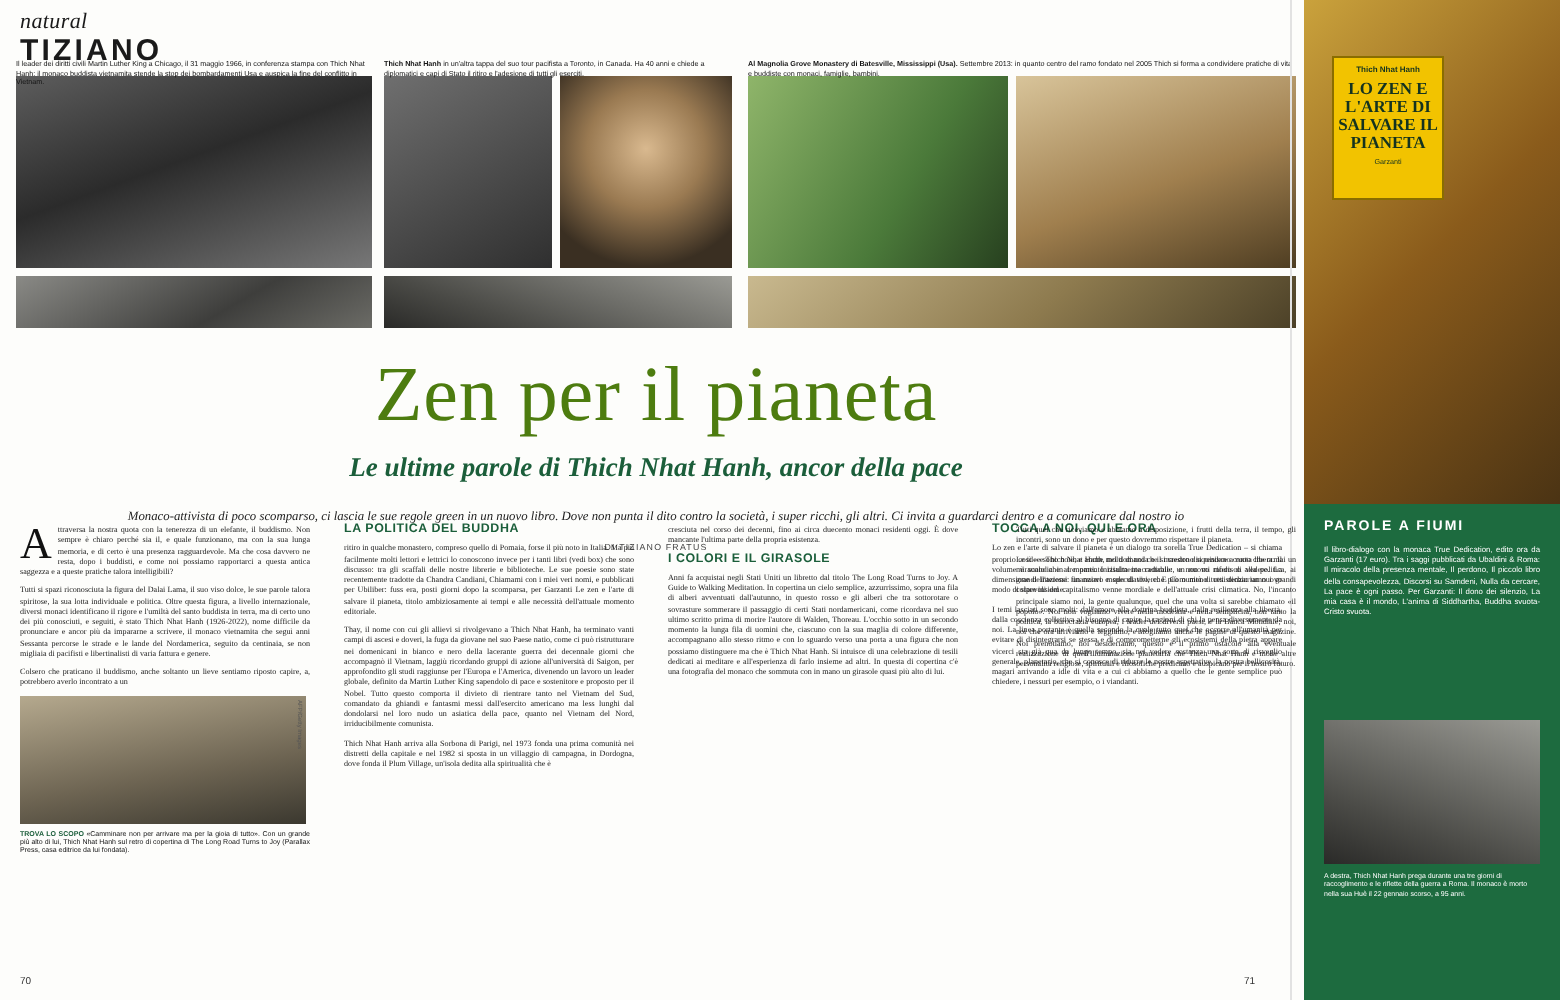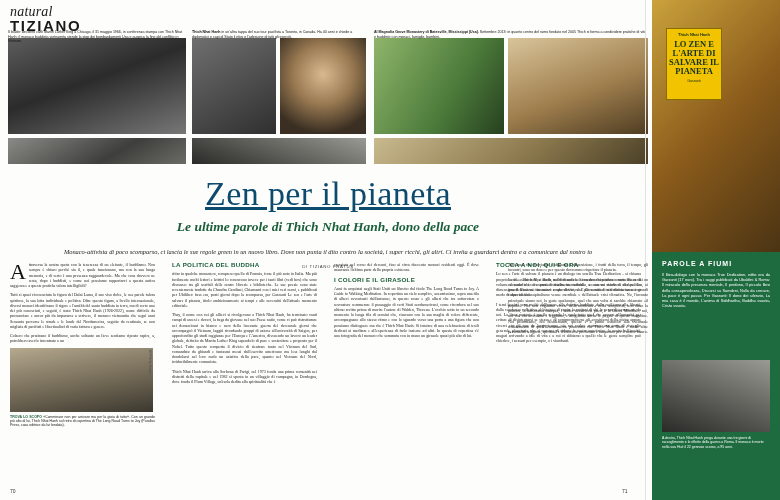--- a/index.html
+++ b/index.html
@@ -1,29 +1,29 @@
 <!DOCTYPE html>
 <html><head>
 <meta charset="utf-8">
 <style>
   html,body{margin:0;padding:0;}
   body{width:780px;height:500px;background:#ffffff;font-family:"Liberation Serif",serif;overflow:hidden;}
   .page{position:relative;width:780px;height:500px;background:#fdfdfb;}
   
   .masthead{position:absolute;left:10px;top:6px;width:150px;}
-  .mast-1{font-family:"Liberation Serif",serif;font-size:14px;font-style:italic;color:#1a1a1a;letter-spacing:.2px;line-height:11px;}
+  .mast-1{font-family:"Liberation Serif",serif;font-size:11px;font-style:italic;color:#1a1a1a;letter-spacing:.2px;line-height:11px;}
   .mast-2{font-family:"Liberation Sans",sans-serif;font-size:15px;font-weight:bold;letter-spacing:1.6px;color:#1a1a1a;line-height:15px;margin-top:1px;}
   
   .photostrip{position:absolute;left:8px;top:30px;width:640px;height:135px;}
   .ph{position:absolute;overflow:hidden;}
   .cap{position:absolute;font-family:"Liberation Sans",sans-serif;font-size:3.6px;line-height:4.6px;color:#141414;}
   .cap b{font-weight:bold;}
   
   .titleblock{position:absolute;left:28px;top:175px;width:600px;text-align:center;}
-  .maintitle{font-family:"Liberation Serif",serif;font-size:34px;color:#0c4a6e;letter-spacing:.4px;text-decoration:underline;}
+  .maintitle{font-family:"Liberation Serif",serif;font-size:39px;color:#4d7c0f;letter-spacing:.4px;}
   .subtitle{font-family:"Liberation Serif",serif;font-size:13.5px;font-style:italic;font-weight:bold;color:#1b5e3a;margin-top:6px;}
   .standfirst{margin-top:12px;font-family:"Liberation Serif",serif;font-size:6.4px;font-style:italic;line-height:9px;color:#1b1b1b;text-align:center;}
   .byline{margin-top:8px;font-family:"Liberation Sans",sans-serif;font-size:4.4px;letter-spacing:.6px;color:#444;text-align:center;}
   
   .cols{position:absolute;left:10px;top:262px;width:630px;height:218px;}
   .col{position:absolute;top:0;width:145px;font-size:4.05px;line-height:5.25px;color:#1a1a1a;text-align:justify;}
   .col p{margin:0 0 4px 0;}
   .col h4{font-family:"Liberation Sans",sans-serif;font-size:6.2px;color:#1b5e3a;margin:0 0 4px 0;letter-spacing:.3px;text-transform:uppercase;font-weight:bold;}
   .dropcap{float:left;font-family:"Liberation Serif",serif;font-size:22px;line-height:17px;padding:1px 3px 0 0;color:#111;}
   .c1{left:0;} .c2{left:162px;} .c3{left:324px;} .c4{left:486px;}
@@ -91,21 +91,21 @@
       <span>Settembre 2013: in quanto centro del ramo fondato nel 2005 Thich si forma a condividere pratiche di vita e buddiste con monaci, famiglie, bambini.</span>
     </div>
 
     <div class="ph g2" style="left:0;top:108px;width:178px;height:26px;"></div>
     <div class="ph g3" style="left:184px;top:108px;width:174px;height:26px;"></div>
     <div class="ph g5" style="left:366px;top:108px;width:274px;height:26px;"></div>
   </div>
 
   <div class="titleblock">
     <div class="maintitle">Zen per il pianeta</div>
-    <div class="subtitle">Le ultime parole di Thich Nhat Hanh, dono della pace</div>
+    <div class="subtitle">Le ultime parole di Thich Nhat Hanh, ancor della pace</div>
     <div class="standfirst">Monaco-attivista di poco scomparso, ci lascia le sue regole green in un nuovo libro. Dove non punta il dito contro la società, i super ricchi, gli altri. Ci invita a guardarci dentro e a comunicare dal nostro io</div>
     <div class="byline">DI TIZIANO FRATUS</div>
   </div>
 
   <div class="cols">
 
     <div class="col c1">
       <p><span class="dropcap">A</span><span>ttraversa la nostra quota con la tenerezza di un elefante, il buddismo. Non sempre è chiaro perché sia il, e quale funzionano, ma con la sua lunga memoria, e di certo è una presenza ragguardevole. Ma che cosa davvero ne resta, dopo i buddisti, e come noi possiamo rapportarci a questa antica saggezza e a queste pratiche talora intelligibili?</span></p>
       <p>Tutti si spazi riconosciuta la figura del Dalai Lama, il suo viso dolce, le sue parole talora spiritose, la sua lotta individuale e politica. Oltre questa figura, a livello internazionale, diversi monaci identificano il rigore e l'umiltà del santo buddista in terra, ma di certo uno dei più conosciuti, e seguiti, è stato Thich Nhat Hanh (1926-2022), nome difficile da pronunciare e ancor più da impararne a scrivere, il monaco vietnamita che seguì anni Sessanta percorse le strade e le lande del Nordamerica, seguito da centinaia, se non migliaia di pacifisti e libertinalisti di varia fattura e genere.</p>
       <p>Colsero che praticano il buddismo, anche soltanto un lieve sentiamo riposto capire, a, potrebbero averlo incontrato a un</p>

